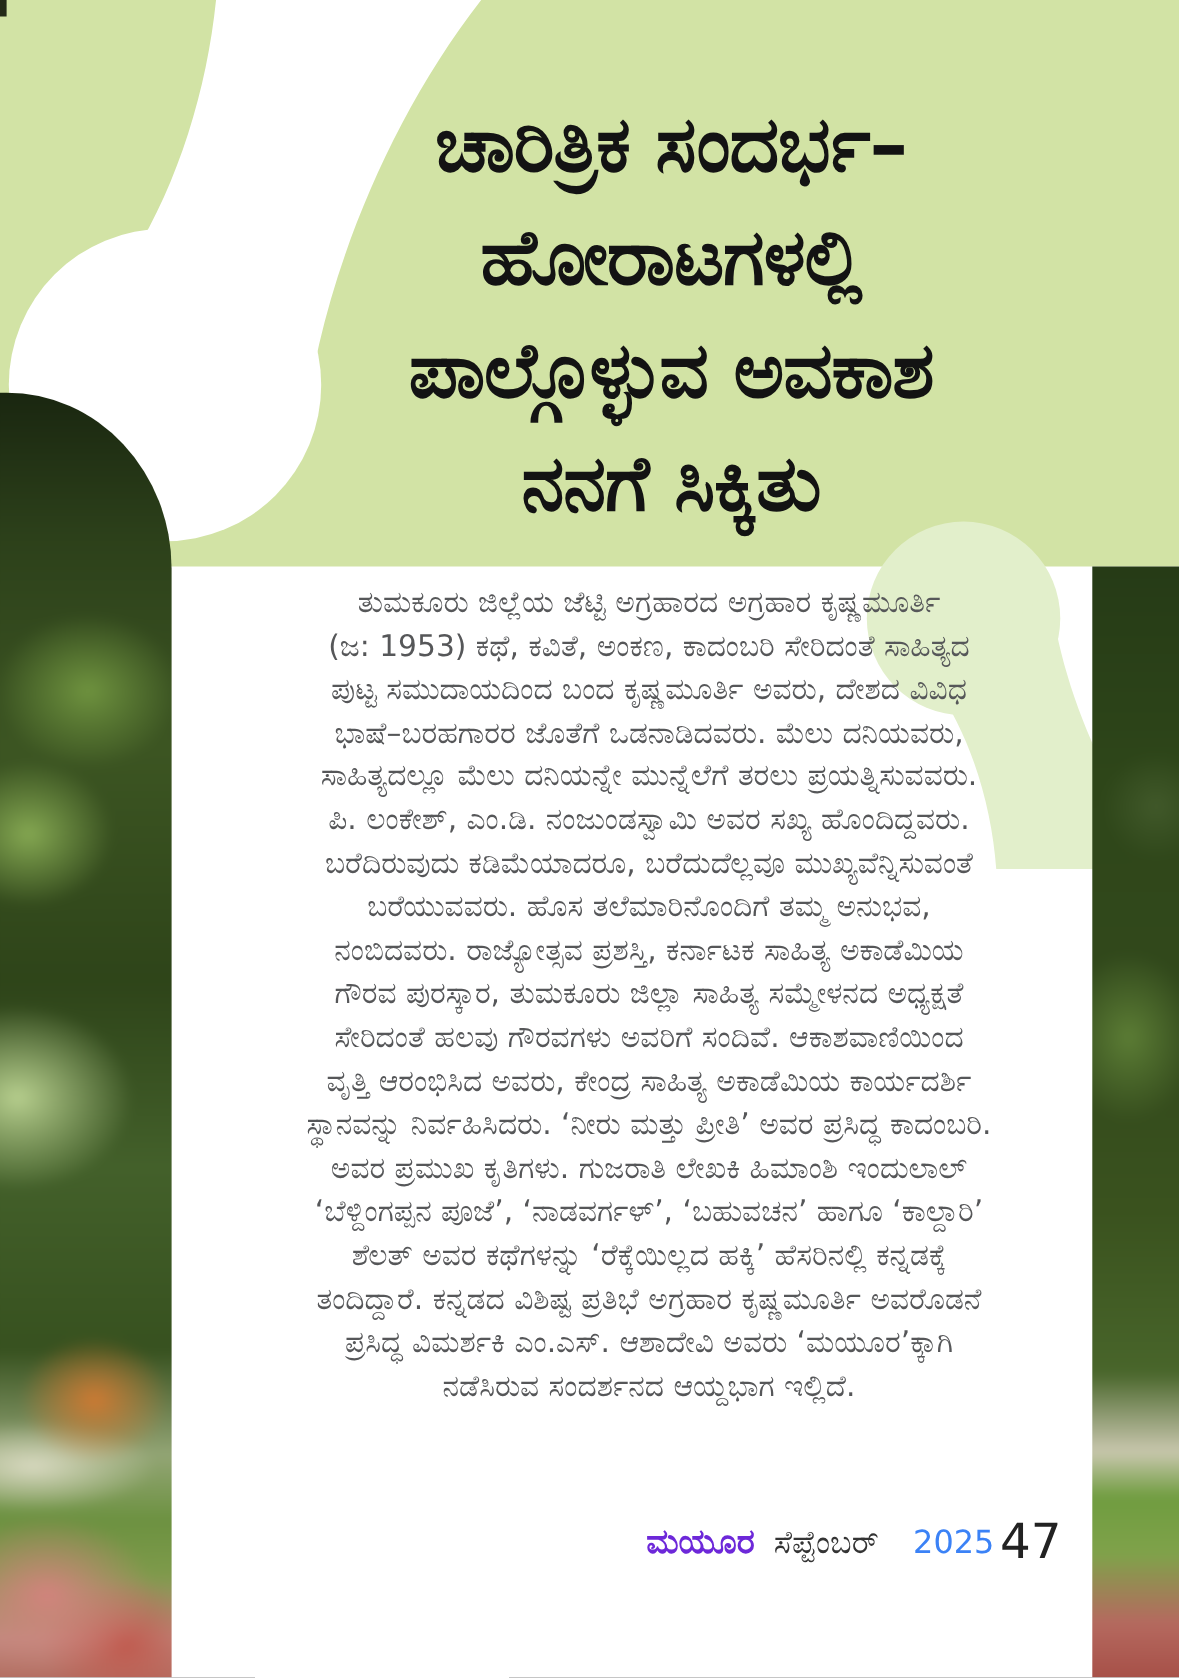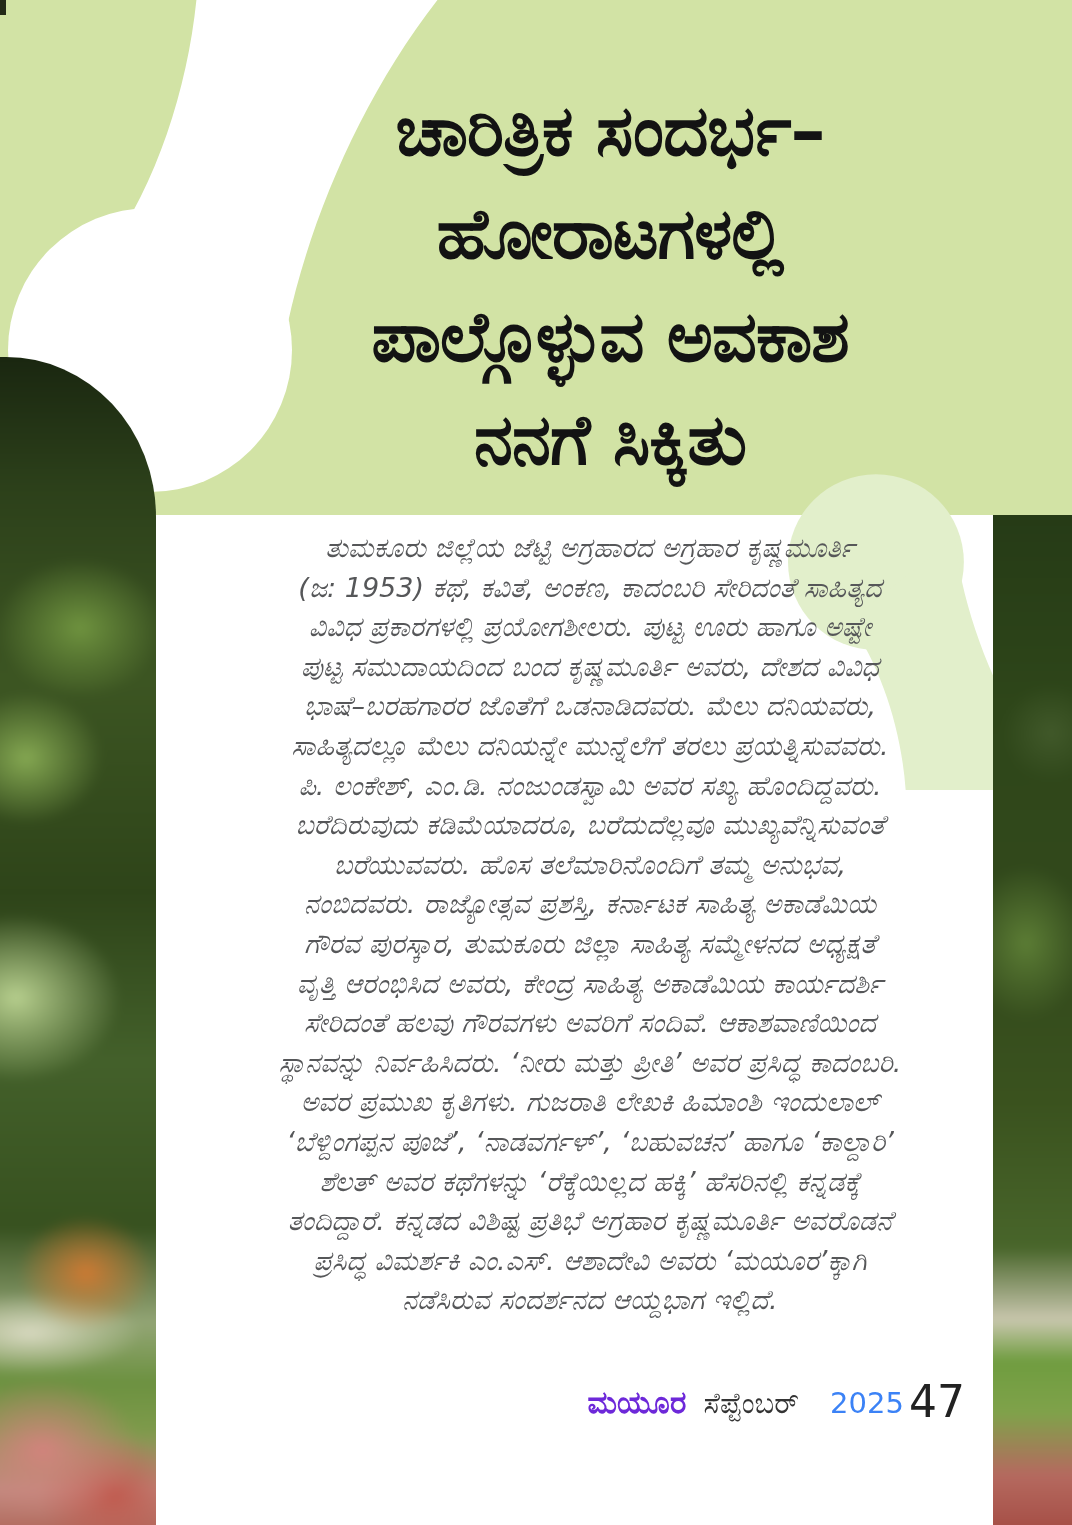--- a/index.html
+++ b/index.html
@@ -34,21 +34,21 @@
     letter-spacing:-1px;
   }
   .headline div{white-space:nowrap;}
   
   .body-copy{
     position:absolute;left:160px;top:528px;width:860px;
     text-align:center;
     font-size:27px;line-height:39.6px;
     color:#565759;
   }
-  .body-copy div{white-space:nowrap;font-style:italic;}
+  .body-copy div{white-space:nowrap;}
   
   .footer{
     position:absolute;left:155px;top:1376px;width:810px;height:52px;
     text-align:right;
     white-space:nowrap;
   }
   .footer .logo{
     color:#6d28d9;font-weight:bold;font-size:31px;vertical-align:baseline;
   }
   .footer .month{color:#343434;font-size:29px;margin-left:12px;}
@@ -116,31 +116,30 @@
   <div class="headline">
       <div class="hl">ಚಾರಿತ್ರಿಕ ಸಂದರ್ಭ–</div>
       <div class="hl">ಹೋರಾಟಗಳಲ್ಲಿ</div>
       <div class="hl">ಪಾಲ್ಗೊಳ್ಳುವ ಅವಕಾಶ</div>
       <div class="hl">ನನಗೆ ಸಿಕ್ಕಿತು</div>
     </div>
 
   <div class="body-copy">
       <div class="bl">ತುಮಕೂರು ಜಿಲ್ಲೆಯ ಜೆಟ್ಟಿ ಅಗ್ರಹಾರದ ಅಗ್ರಹಾರ ಕೃಷ್ಣಮೂರ್ತಿ</div>
       <div class="bl">(ಜ: 1953) ಕಥೆ, ಕವಿತೆ, ಅಂಕಣ, ಕಾದಂಬರಿ ಸೇರಿದಂತೆ ಸಾಹಿತ್ಯದ</div>
-      <div class="bl">ವಿವಿಧ ಪ್ರಕಾರಗಳಲ್ಲಿ ಪ್ರಯೋಗಶೀಲರು. ಪುಟ್ಟ ಊರು ಹಾಗೂ ಅಷ್ಟೇ</div>
       <div class="bl">ಪುಟ್ಟ ಸಮುದಾಯದಿಂದ ಬಂದ ಕೃಷ್ಣಮೂರ್ತಿ ಅವರು, ದೇಶದ ವಿವಿಧ</div>
       <div class="bl">ಭಾಷೆ–ಬರಹಗಾರರ ಜೊತೆಗೆ ಒಡನಾಡಿದವರು. ಮೆಲು ದನಿಯವರು,</div>
       <div class="bl">ಸಾಹಿತ್ಯದಲ್ಲೂ ಮೆಲು ದನಿಯನ್ನೇ ಮುನ್ನೆಲೆಗೆ ತರಲು ಪ್ರಯತ್ನಿಸುವವರು.</div>
       <div class="bl">ಪಿ. ಲಂಕೇಶ್, ಎಂ.ಡಿ. ನಂಜುಂಡಸ್ವಾಮಿ ಅವರ ಸಖ್ಯ ಹೊಂದಿದ್ದವರು.</div>
       <div class="bl">ಬರೆದಿರುವುದು ಕಡಿಮೆಯಾದರೂ, ಬರೆದುದೆಲ್ಲವೂ ಮುಖ್ಯವೆನ್ನಿಸುವಂತೆ</div>
       <div class="bl">ಬರೆಯುವವರು. ಹೊಸ ತಲೆಮಾರಿನೊಂದಿಗೆ ತಮ್ಮ ಅನುಭವ,</div>
       <div class="bl">ನಂಬಿದವರು. ರಾಜ್ಯೋತ್ಸವ ಪ್ರಶಸ್ತಿ, ಕರ್ನಾಟಕ ಸಾಹಿತ್ಯ ಅಕಾಡೆಮಿಯ</div>
       <div class="bl">ಗೌರವ ಪುರಸ್ಕಾರ, ತುಮಕೂರು ಜಿಲ್ಲಾ ಸಾಹಿತ್ಯ ಸಮ್ಮೇಳನದ ಅಧ್ಯಕ್ಷತೆ</div>
+      <div class="bl">ಸೇರಿದಂತೆ ಹಲವು ಗೌರವಗಳು ಅವರಿಗೆ ಸಂದಿವೆ. ಆಕಾಶವಾಣಿಯಿಂದ</div>
       <div class="bl">ವೃತ್ತಿ ಆರಂಭಿಸಿದ ಅವರು, ಕೇಂದ್ರ ಸಾಹಿತ್ಯ ಅಕಾಡೆಮಿಯ ಕಾರ್ಯದರ್ಶಿ</div>
-      <div class="bl">ಸೇರಿದಂತೆ ಹಲವು ಗೌರವಗಳು ಅವರಿಗೆ ಸಂದಿವೆ. ಆಕಾಶವಾಣಿಯಿಂದ</div>
       <div class="bl">ಸ್ಥಾನವನ್ನು ನಿರ್ವಹಿಸಿದರು. ‘ನೀರು ಮತ್ತು ಪ್ರೀತಿ’ ಅವರ ಪ್ರಸಿದ್ಧ ಕಾದಂಬರಿ.</div>
       <div class="bl">ಅವರ ಪ್ರಮುಖ ಕೃತಿಗಳು. ಗುಜರಾತಿ ಲೇಖಕಿ ಹಿಮಾಂಶಿ ಇಂದುಲಾಲ್</div>
       <div class="bl">‘ಬೆಳ್ದಿಂಗಪ್ಪನ ಪೂಜೆ’, ‘ನಾಡವರ್ಗಳ್’, ‘ಬಹುವಚನ’ ಹಾಗೂ ‘ಕಾಲ್ದಾರಿ’</div>
       <div class="bl">ಶೆಲತ್ ಅವರ ಕಥೆಗಳನ್ನು ‘ರೆಕ್ಕೆಯಿಲ್ಲದ ಹಕ್ಕಿ’ ಹೆಸರಿನಲ್ಲಿ ಕನ್ನಡಕ್ಕೆ</div>
       <div class="bl">ತಂದಿದ್ದಾರೆ. ಕನ್ನಡದ ವಿಶಿಷ್ಟ ಪ್ರತಿಭೆ ಅಗ್ರಹಾರ ಕೃಷ್ಣಮೂರ್ತಿ ಅವರೊಡನೆ</div>
       <div class="bl">ಪ್ರಸಿದ್ಧ ವಿಮರ್ಶಕಿ ಎಂ.ಎಸ್. ಆಶಾದೇವಿ ಅವರು ‘ಮಯೂರ’ಕ್ಕಾಗಿ</div>
       <div class="bl">ನಡೆಸಿರುವ ಸಂದರ್ಶನದ ಆಯ್ದಭಾಗ ಇಲ್ಲಿದೆ.</div>
     </div>
 
   <div class="footer">

